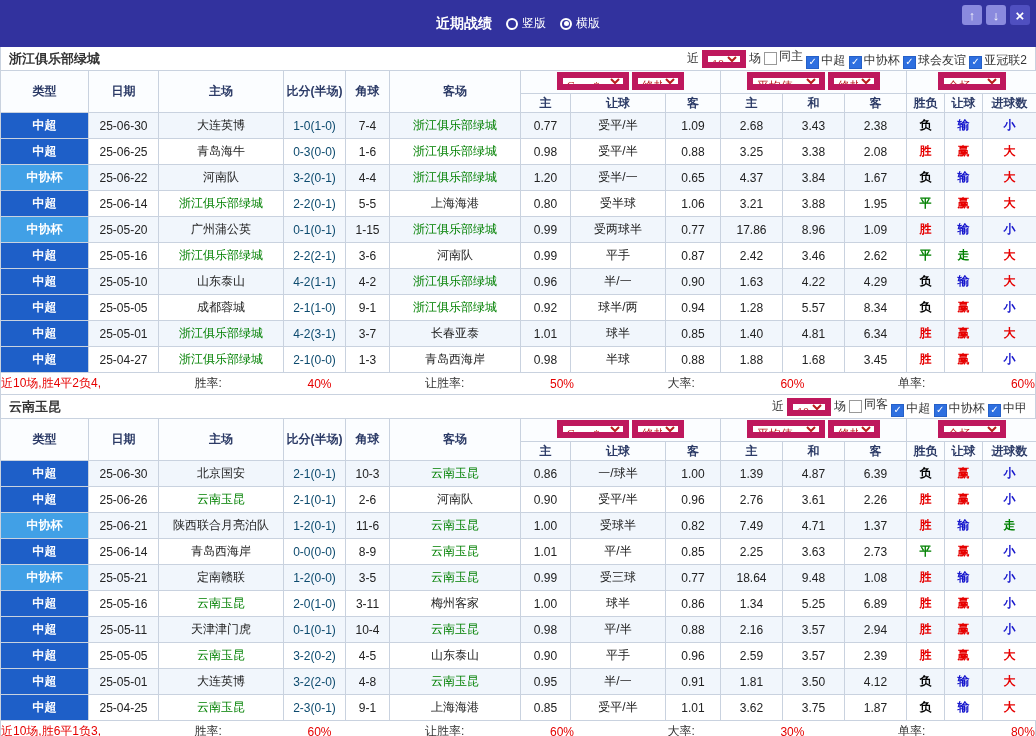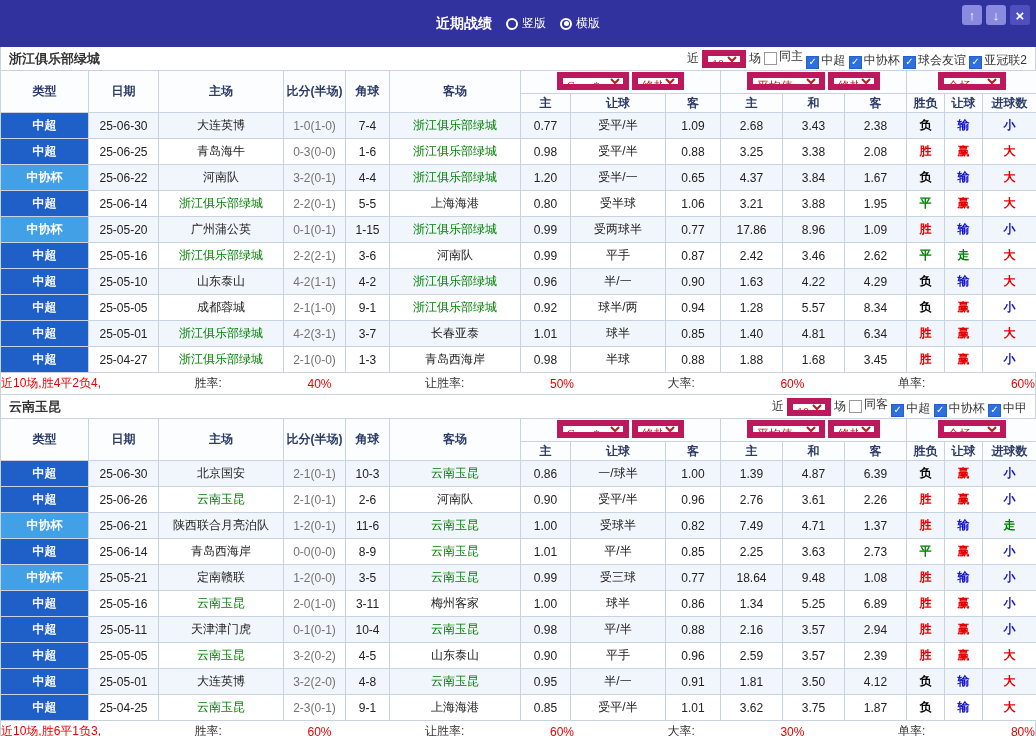--- a/index.html
+++ b/index.html
@@ -34,21 +34,21 @@
   .grid th,.grid td{border:1px solid #c9d2df;text-align:center;overflow:hidden;white-space:nowrap;padding:0 1px}
   .grid thead th{background:#fbfdff;color:#2b3a66;font-weight:bold}
   .hrow-a th{height:23px}
   .hrow-b th{height:19px}
   .dd-cell{background:#fbfdff}
   .grid tbody td{height:26px}
   .grid tbody tr:nth-child(odd){background:#f1f6fc} 
   td.t-csl{background:#1e5fc8;color:#fff;font-weight:bold}
   td.t-cup{background:#41a0e6;color:#fff;font-weight:bold}
   .focus{color:#008000}
-  .score{color:#737373}
+  .score{color:#0c4a6e}
   .res{font-weight:bold}
   .c-red{color:#e60000}
   .c-blue{color:#1515cc}
   .c-green{color:#008000}
   .c-dark{color:#000}
   
   .summary{height:22px;display:flex;align-items:center;justify-content:space-between;font-size:12px;color:#333;
     border-left:1px solid #c9d2df;border-right:1px solid #c9d2df;border-bottom:1px solid #c9d2df;background:#fff}
   .sum-label{margin-left:8px}
 </style>

